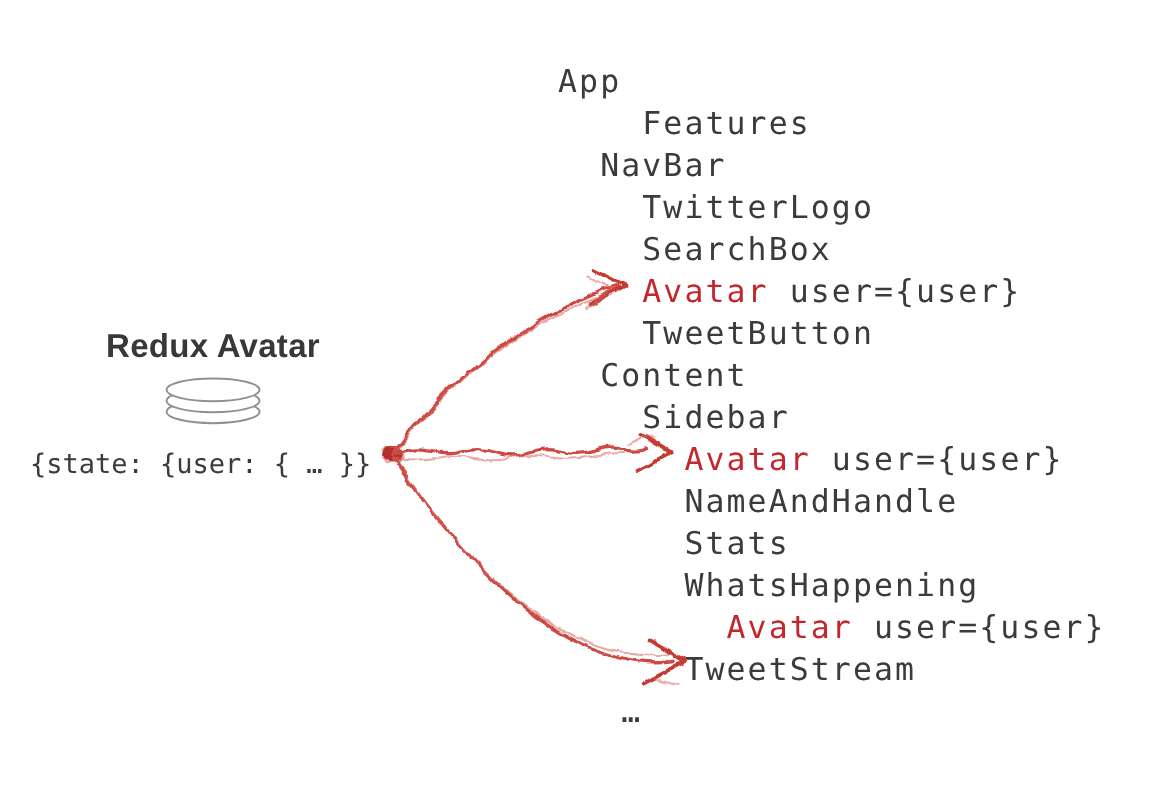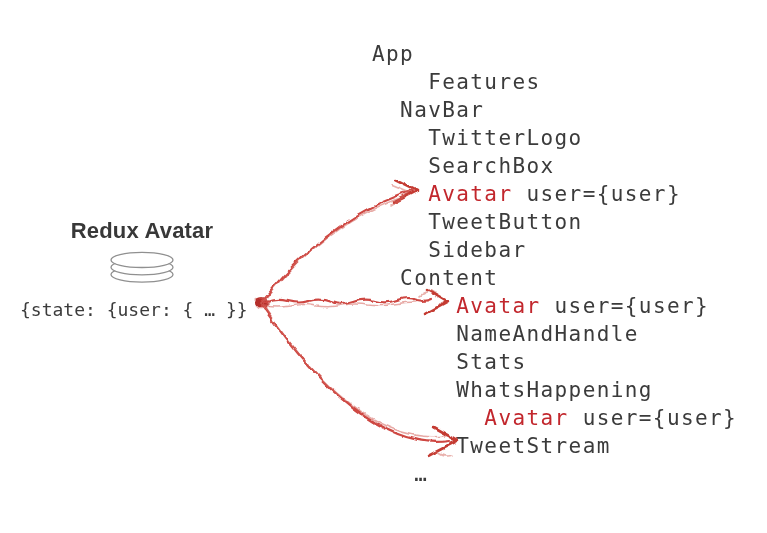--- a/index.html
+++ b/index.html
@@ -77,22 +77,22 @@
   </div>
 
   <div class="tree">
       <div class="tree-line"><span>App</span></div>
       <div class="tree-line"><span>    Features</span></div>
       <div class="tree-line"><span>  NavBar</span></div>
       <div class="tree-line"><span>    TwitterLogo</span></div>
       <div class="tree-line"><span>    SearchBox</span></div>
       <div class="tree-line"><span class="hl">    Avatar</span><span> user={user}</span></div>
       <div class="tree-line"><span>    TweetButton</span></div>
+      <div class="tree-line"><span>  Content</span></div>
       <div class="tree-line"><span>    Sidebar</span></div>
-      <div class="tree-line"><span>  Content</span></div>
       <div class="tree-line"><span class="hl">      Avatar</span><span> user={user}</span></div>
       <div class="tree-line"><span>      NameAndHandle</span></div>
       <div class="tree-line"><span>      Stats</span></div>
       <div class="tree-line"><span>      WhatsHappening</span></div>
       <div class="tree-line"><span class="hl">        Avatar</span><span> user={user}</span></div>
       <div class="tree-line"><span>      TweetStream</span></div>
       <div class="tree-line"><span>   …</span></div>
     </div>
 
   <svg class="arrows" width="767" height="533" viewBox="0 0 767 533">

